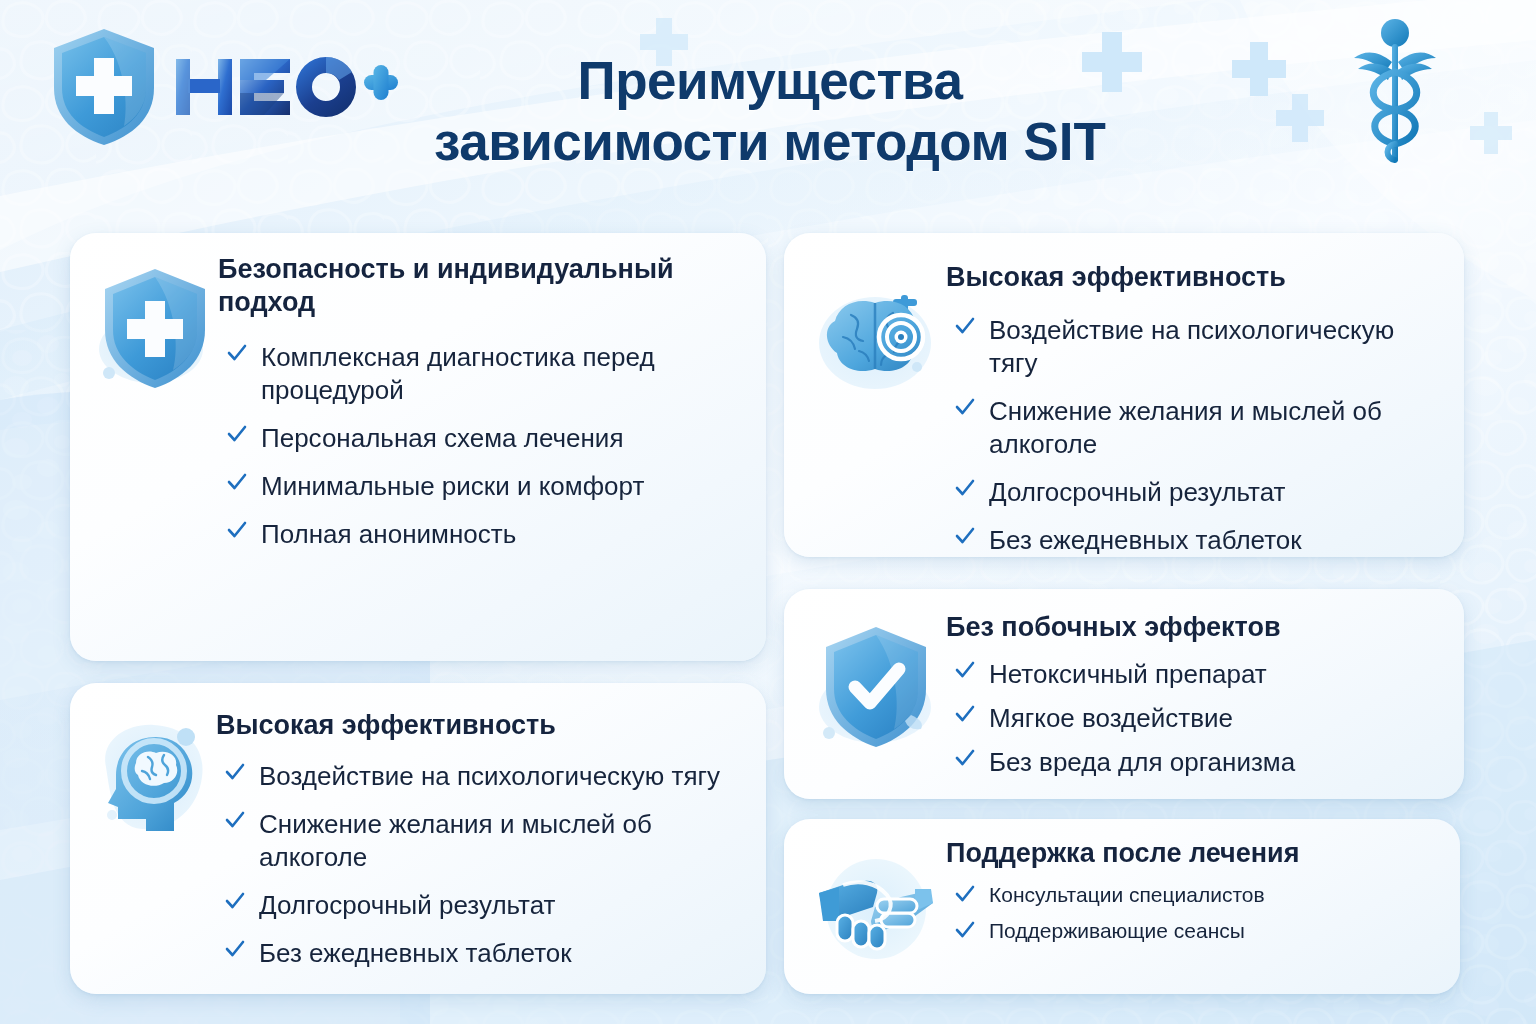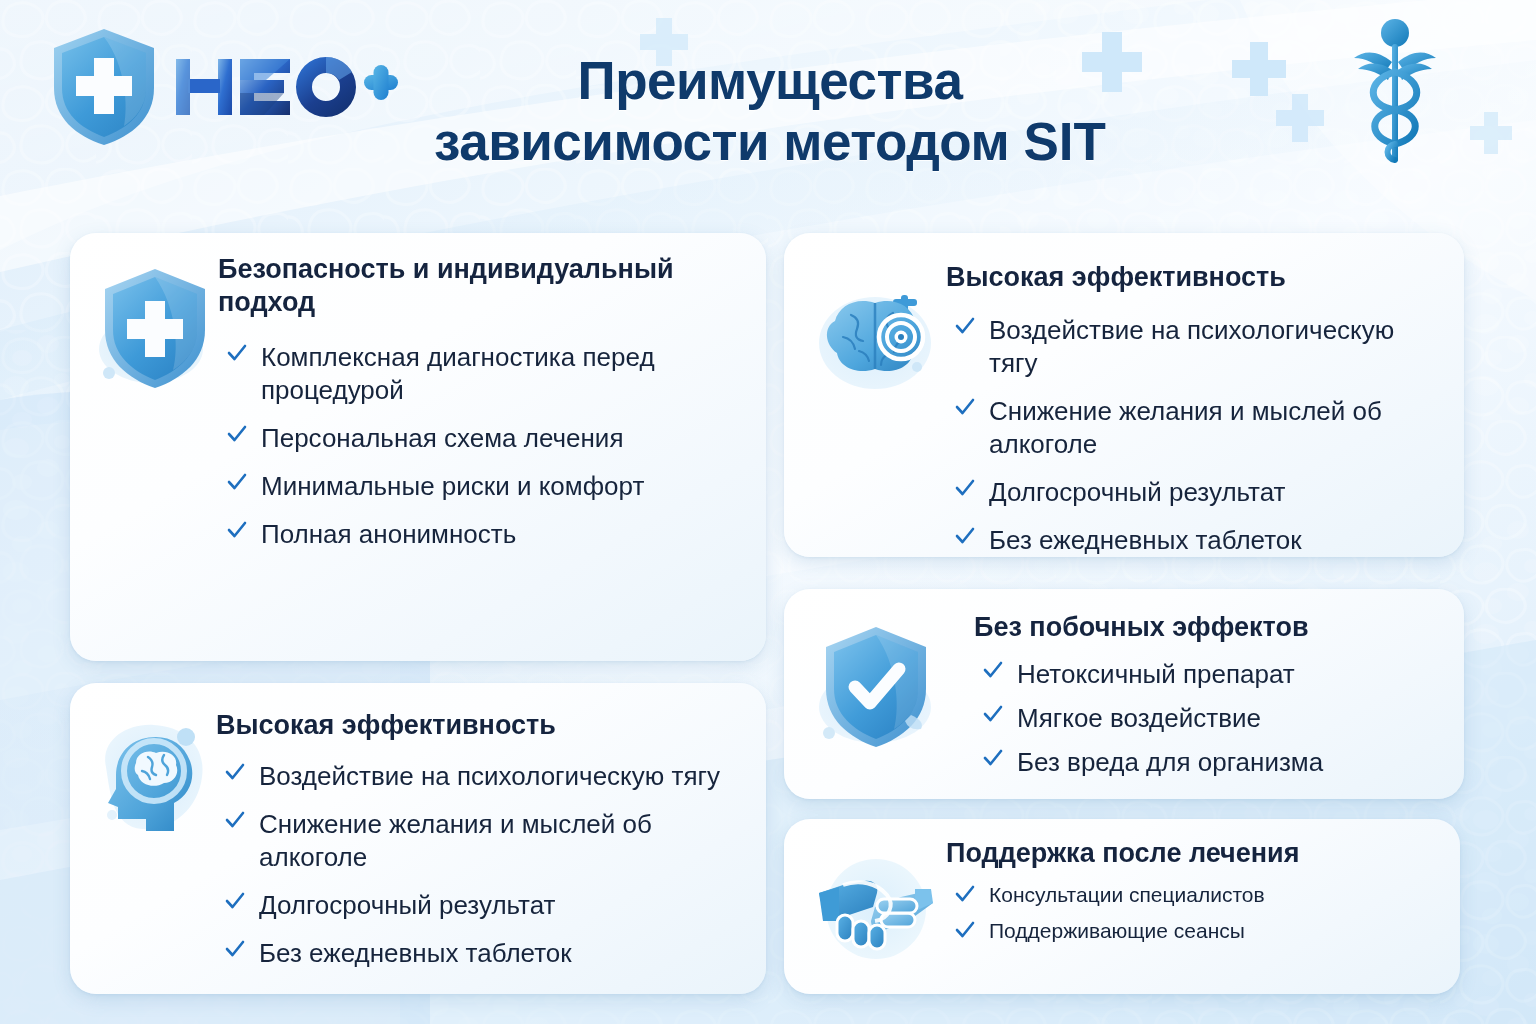--- a/index.html
+++ b/index.html
@@ -79,21 +79,21 @@
   #card-eff-left .card-title{margin-top:2px;}
   #card-eff-left .bullets{margin-top:18px;padding-left:8px;}
 
   #card-eff-right   {left:784px; top:233px; width:680px; height:324px;}
   #card-eff-right .card-inner{padding:26px 22px 18px 22px;}
   #card-eff-right .card-icon{width:140px;padding-top:22px;}
   #card-eff-right .card-title{margin-top:2px;}
   #card-eff-right .bullets{margin-top:20px;padding-left:8px;}
 
   #card-noside      {left:784px; top:589px; width:680px; height:210px;}
-  #card-noside .card-inner{padding:22px 22px 14px 22px;gap:28px;}
+  #card-noside .card-inner{padding:22px 22px 14px 22px;}
   #card-noside .card-icon{width:140px;padding-top:8px;}
   #card-noside .card-title{margin-top:0px;}
   #card-noside .bullets{margin-top:14px;padding-left:8px;}
   #card-noside .bullets li{margin-bottom:11px;}
 
   #card-support     {left:784px; top:819px; width:676px; height:175px;}
   #card-support .card-inner{padding:18px 18px 12px 22px;}
   #card-support .card-icon{width:140px;padding-top:12px;}
   #card-support .card-title{margin-top:0px;}
   #card-support .bullets{margin-top:10px;padding-left:8px;}

